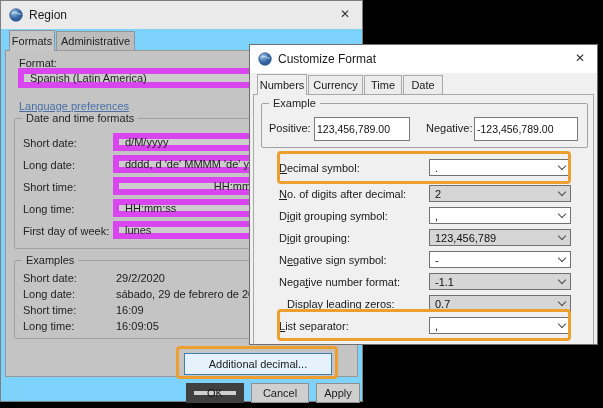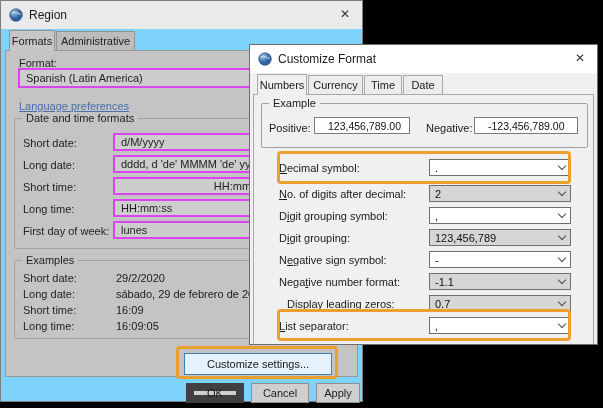--- a/index.html
+++ b/index.html
@@ -27,21 +27,21 @@
   .region{
     position:absolute;left:0;top:0;width:363px;height:402px;
     background:#7dd3fc;border:1px solid #7e7e7e;
   }
   .region .titlebar{background:#eaeaea;}
   .region .tab{border:1px solid #939393;border-bottom:none;background:#bcbcbc;color:#222;}
   .region .tab.active{background:#c6c6c6;height:21px;top:29px;z-index:3;}
   .region .panel{position:absolute;left:4px;top:49px;right:4px;bottom:24px;border:1px solid #989898;background:#c4c4c4;}
   .r-label{position:absolute;font-size:11px;color:#232323;}
   .r-field{
-    position:absolute;background:#cdcdcd;border:2px solid #d946ef;
+    position:absolute;background:#cdcdcd;border:6px solid #d946ef;
     font-size:11px;color:#1d1d1d;display:flex;align-items:center;padding-left:6px;
   }
   .groupbox{position:absolute;border:1px solid #a2a2a2;border-radius:2px;}
   .group-title{position:absolute;top:-7px;left:7px;background:#c4c4c4;padding:0 4px;font-size:11px;color:#232323;}
   .link{position:absolute;font-size:11px;color:var(--link);text-decoration:underline;cursor:pointer;}
   .ex-val{position:absolute;font-size:11px;color:#202020;}
   .btn{
     position:absolute;height:20px;background:#cfcfcf;border:1px solid#8f8f8f;
     font-size:11px;color:#1d1d1d;display:flex;align-items:center;justify-content:center;
   }
@@ -64,22 +64,22 @@
   .customize .panel{position:absolute;left:3px;top:49px;right:3px;bottom:0;border:1px solid #a8a8a8;border-bottom:none;background:#f0f0f0;}
   .c-label{position:absolute;left:29px;font-size:11px;color:#1a1a1a;}
   .combo{
     position:absolute;left:179px;width:142px;height:17px;
     border:1px solid #707070;display:flex;align-items:center;
     padding:0 5px;font-size:11px;color:#111;justify-content:space-between;
   }
   .combo.white{background:#ffffff;}
   .combo.gray{background:#d6d6d6;}
   .textbox{
-    position:absolute;height:17px;background:#fff;border:1px solid #7a7a7a;
-    font-size:10.5px;color:#111;display:flex;align-items:center;padding-left:13px;
+    position:absolute;height:24px;background:#fff;border:1px solid #7a7a7a;
+    font-size:10.5px;color:#111;display:flex;align-items:center;padding-left:2px;
   }
   .c-group-title{background:#f0f0f0;}
   u{text-decoration:underline;}
 </style>
 </head>
 <body>
 
 <div class="stage">
 
   <div class="region">
@@ -138,21 +138,21 @@
     </div>
     <span class="r-label" style="left:22px;top:271px;">Short date:</span>
     <span class="ex-val" style="left:115px;top:271px;">29/2/2020</span>
     <span class="r-label" style="left:22px;top:287px;">Long date:</span>
     <span class="ex-val" style="left:115px;top:287px;">sábado, 29 de febrero de 2020</span>
     <span class="r-label" style="left:22px;top:303px;">Short time:</span>
     <span class="ex-val" style="left:115px;top:303px;">16:09</span>
     <span class="r-label" style="left:22px;top:319px;">Long time:</span>
     <span class="ex-val" style="left:115px;top:319px;">16:09:05</span>
 
-    <div class="addl-btn">Customize settings...</div>
+    <div class="addl-btn">Additional decimal...</div>
 
     <div class="btn default" style="left:185px;top:382px;width:58px;">OK</div>
     <div class="btn" style="left:250px;top:382px;width:58px;">Cancel</div>
     <div class="btn" style="left:315px;top:382px;width:44px;">Apply</div>
   </div>
 
   <div class="hl" style="left:176px;top:346px;width:162px;height:33px;"></div>
 
   <div class="customize">
     <div class="titlebar">

